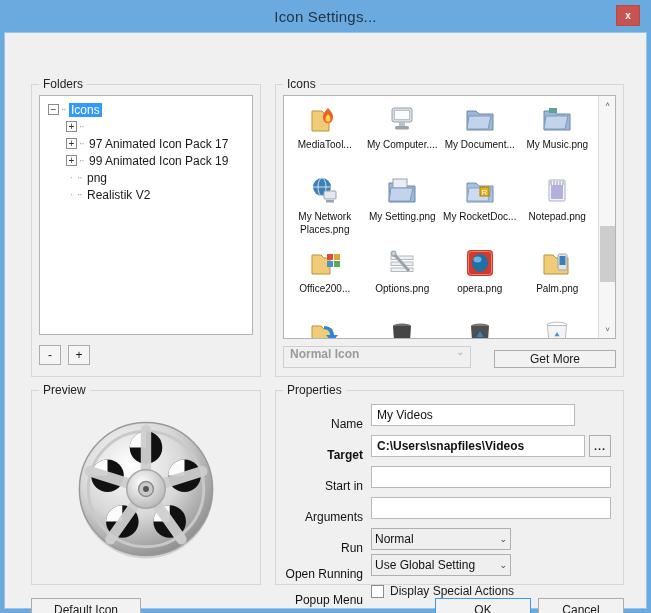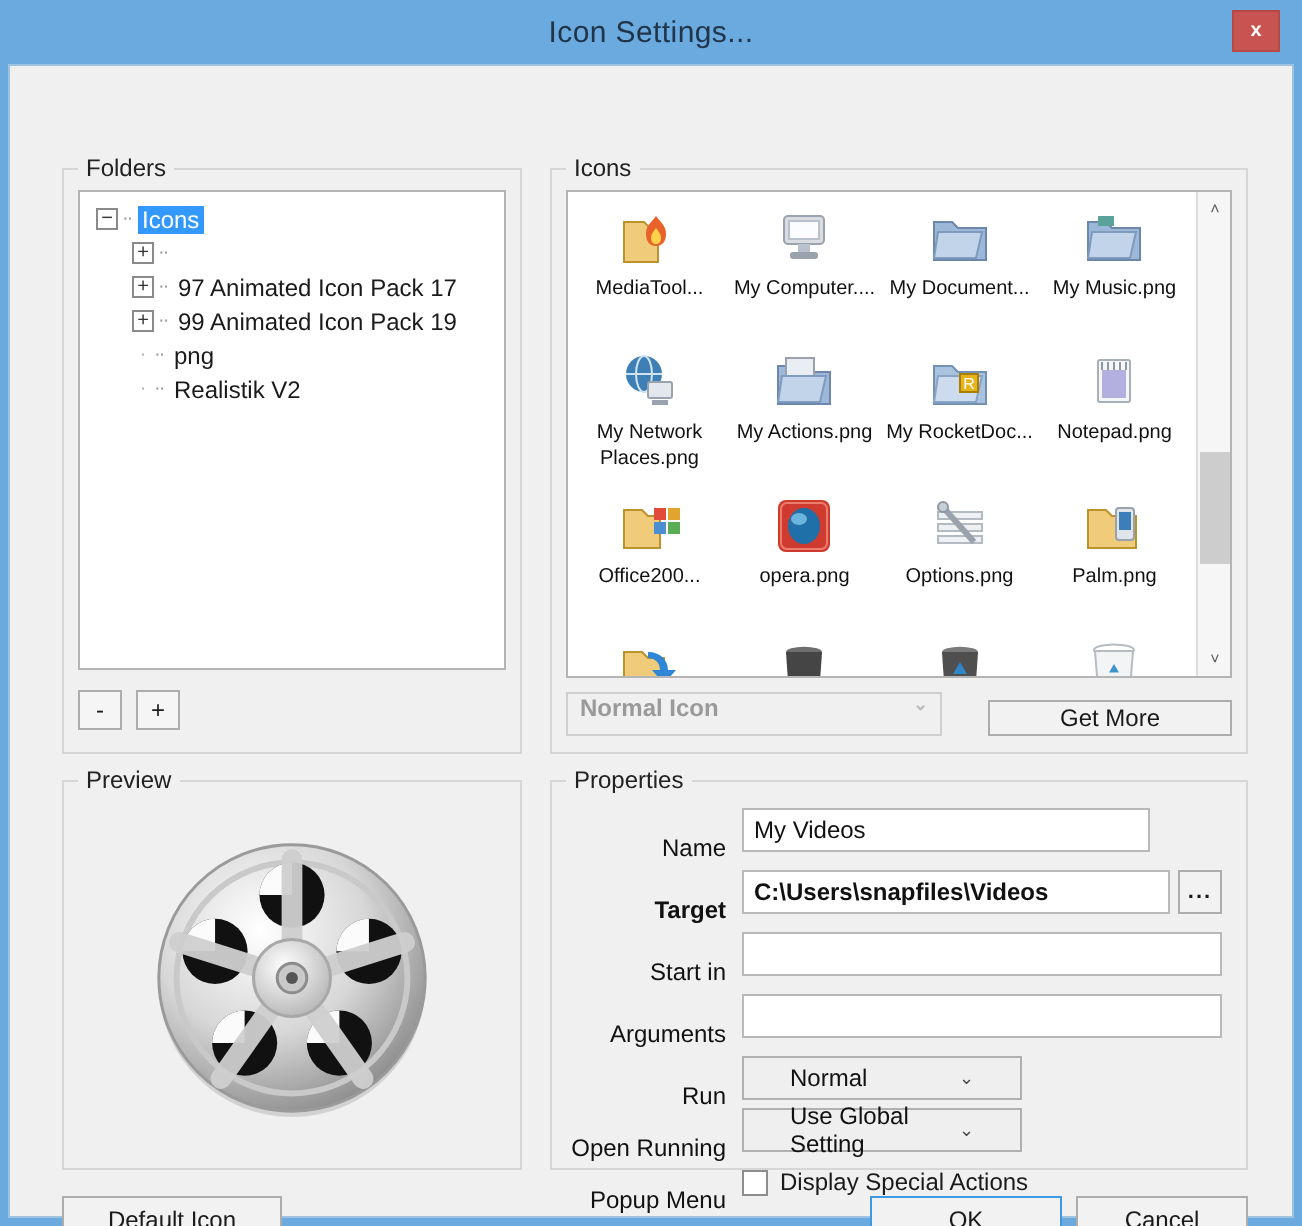--- a/index.html
+++ b/index.html
@@ -144,21 +144,21 @@
   .prow .plabel {
     width:96px; text-align:right; padding-right:8px;
     font-size:12px; color:#111; flex:none;margin-top:17px;
   }
   .ptext {
     height:22px; border:1px solid #b9b9b9; background:#fff;
     display:flex; align-items:center; padding:0 5px; font-size:12px; color:#111;
   }
   .pselect {
     height:22px; border:1px solid #b0b0b0; background:#efefef;
-    display:flex; align-items:center; padding:0 23px; font-size:12px; color:#111;
+    display:flex; align-items:center; padding:0 3px; font-size:12px; color:#111;
     cursor:pointer;
   }
   .pselect .chev { margin-left:auto; color:#444; font-size:9px; }
   #browse-btn {
     width:22px; height:22px; margin-left:4px; flex:none;
     border:1px solid #adadad; background:#f2f2f2;
     display:flex; align-items:center; justify-content:center;
     font-size:11px; letter-spacing:1px; cursor:pointer;
   }
   .cbwrap { display:flex; align-items:center; gap:6px; }
@@ -278,21 +278,21 @@
             </svg>
             <div class="cap">My Network Places.png</div>
           </div>
 
           <div class="icell">
             <svg class="glyph" viewBox="0 0 34 34">
               <path d="M4 9h9l3 3h14v16H4z" fill="#9db7d8" stroke="#6b87ab"></path>
               <rect x="8" y="5" width="14" height="9" fill="#e9eef4" stroke="#98a3ae"></rect>
               <path d="M6 14h22l-3 13H4z" fill="#c2d4ea" stroke="#7e9abc"></path>
             </svg>
-            <div class="cap">My Actions.png</div>
+            <div class="cap">My Setting.png</div>
           </div>
 
           <div class="icell">
             <svg class="glyph" viewBox="0 0 34 34">
               <path d="M4 9h9l3 3h14v16H4z" fill="#a9c2de" stroke="#7291b5"></path>
               <path d="M6 14h22l-3 13H4z" fill="#ccdcee" stroke="#89a4c4"></path>
               <rect x="17" y="13" width="9" height="9" fill="#e6b319" stroke="#a97f0a"></rect>
               <text x="21.5" y="20.5" font-size="8" text-anchor="middle" fill="#fff" font-family="Liberation Sans, sans-serif">R</text>
             </svg>
             <div class="cap">My RocketDoc...</div>
@@ -313,37 +313,37 @@
               <rect x="19" y="8" width="6" height="6" fill="#e04b3a"></rect>
               <rect x="26" y="8" width="6" height="6" fill="#e0a42f"></rect>
               <rect x="19" y="15" width="6" height="6" fill="#4a8fd1"></rect>
               <rect x="26" y="15" width="6" height="6" fill="#5aad54"></rect>
             </svg>
             <div class="cap">Office200...</div>
           </div>
 
           <div class="icell">
             <svg class="glyph" viewBox="0 0 34 34">
-              <rect x="4" y="4" width="26" height="26" rx="4" fill="#cf3b2e"></rect>
-              <rect x="5.5" y="5.5" width="23" height="23" rx="3" fill="none" stroke="#ec7d6d"></rect>
-              <ellipse cx="17" cy="17" rx="8" ry="9" fill="#1f6fa8"></ellipse>
-              <ellipse cx="14.5" cy="13.5" rx="4" ry="3" fill="#7fc4ea" opacity=".8"></ellipse>
-            </svg>
-            <div class="cap">opera.png</div>
-          </div>
-
-          <div class="icell">
-            <svg class="glyph" viewBox="0 0 34 34">
               <rect x="6" y="10" width="22" height="3.5" fill="#eef1f4" stroke="#b3bac1"></rect>
               <rect x="6" y="16" width="22" height="3.5" fill="#eef1f4" stroke="#b3bac1"></rect>
               <rect x="6" y="22" width="22" height="3.5" fill="#eef1f4" stroke="#b3bac1"></rect>
               <path d="M8 7l16 18" stroke="#9aa3ac" stroke-width="3"></path>
               <circle cx="8.5" cy="7.5" r="2.5" fill="#c7ced5" stroke="#8f98a1"></circle>
             </svg>
             <div class="cap">Options.png</div>
+          </div>
+
+          <div class="icell">
+            <svg class="glyph" viewBox="0 0 34 34">
+              <rect x="4" y="4" width="26" height="26" rx="4" fill="#cf3b2e"></rect>
+              <rect x="5.5" y="5.5" width="23" height="23" rx="3" fill="none" stroke="#ec7d6d"></rect>
+              <ellipse cx="17" cy="17" rx="8" ry="9" fill="#1f6fa8"></ellipse>
+              <ellipse cx="14.5" cy="13.5" rx="4" ry="3" fill="#7fc4ea" opacity=".8"></ellipse>
+            </svg>
+            <div class="cap">opera.png</div>
           </div>
 
           <div class="icell">
             <svg class="glyph" viewBox="0 0 34 34">
               <path d="M4 9h9l3 3h12v16H4z" fill="#f0cc7a" stroke="#b9932f"></path>
               <rect x="18" y="8" width="9" height="16" rx="1.5" fill="#dfe5ea" stroke="#9aa3ad"></rect>
               <rect x="19.5" y="10" width="6" height="9" fill="#3c7fb8"></rect>
             </svg>
             <div class="cap">Palm.png</div>
           </div>

